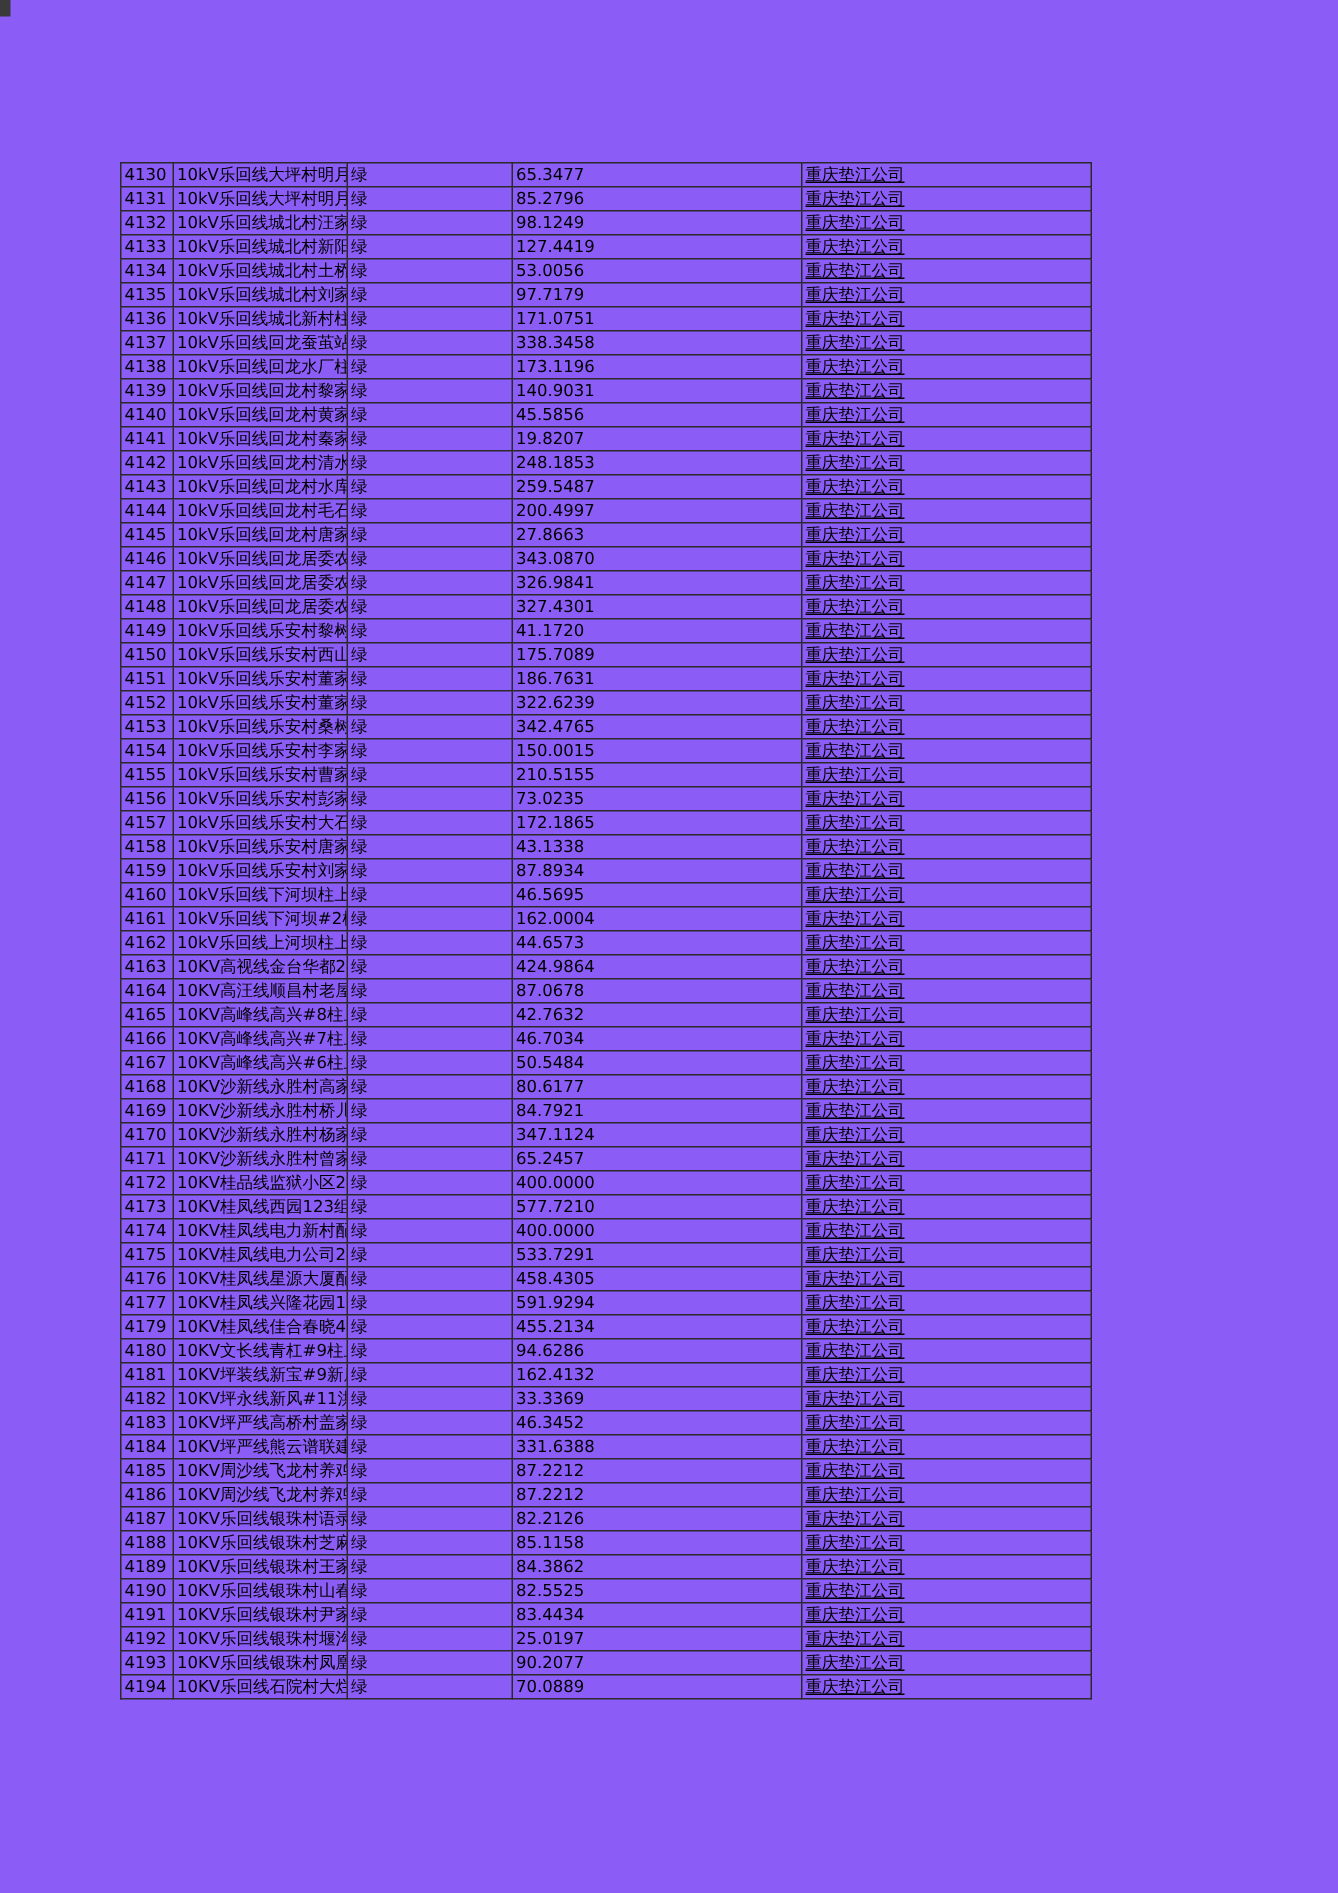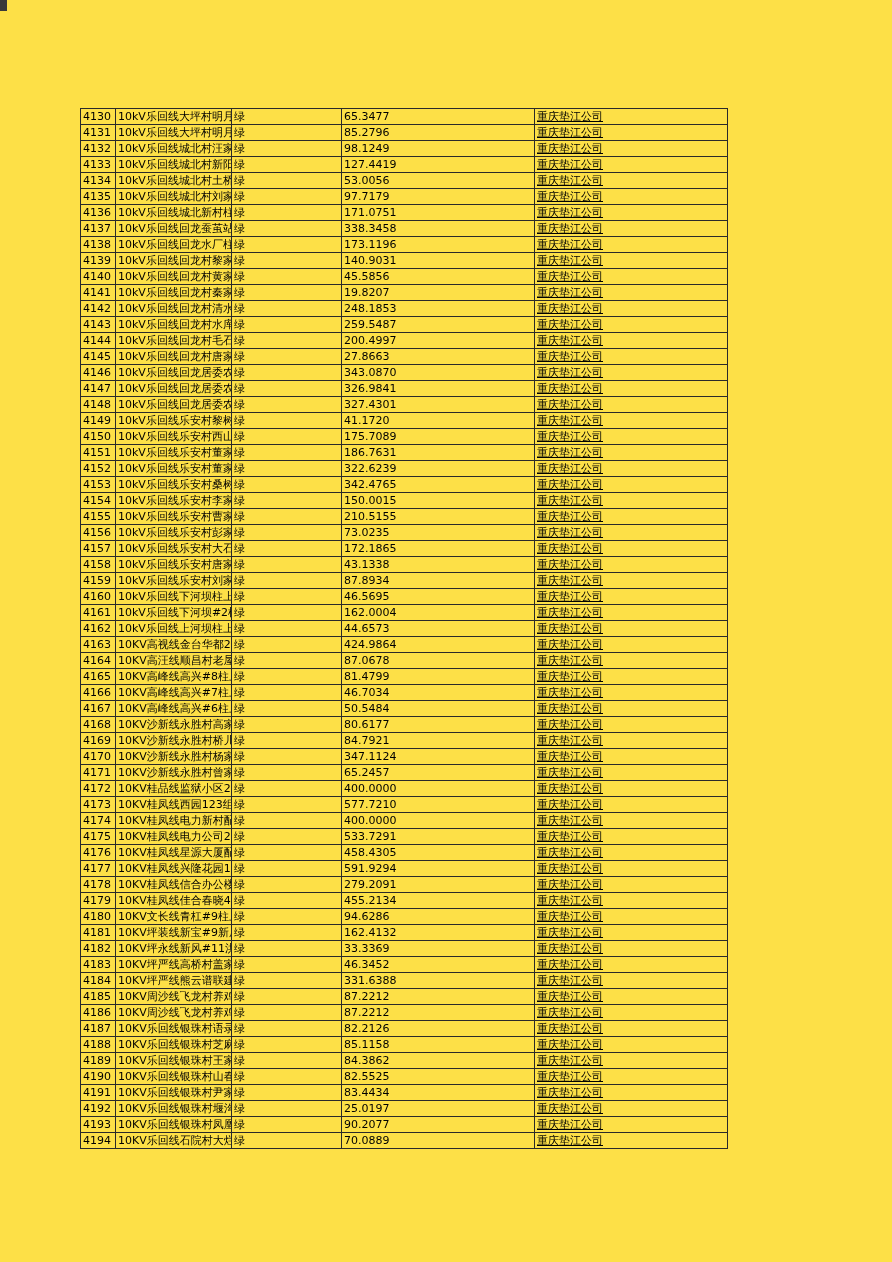--- a/index.html
+++ b/index.html
@@ -5,21 +5,21 @@
   * { box-sizing: border-box; }
   html, body {
     margin: 0; padding: 0;
     width: 892px; height: 1262px;
     background: #fdfdfd;
     font-family: "DejaVu Sans", "Liberation Sans", sans-serif;
   }
   .page {
     position: relative;
     width: 892px; height: 1262px;
-    background: #fde047;
+    background: #8b5cf6;
     overflow: hidden;
   }
   .corner-mark {
     position: absolute;
     left: 0; top: 0;
     width: 7px; height: 11px;
     background: #3a3a3a;
   }
   table.grid {
     position: absolute;
@@ -306,21 +306,21 @@
           <td class="col-id">4164</td>
           <td class="col-name">10KV高汪线顺昌村老屋基</td>
           <td class="col-status">绿</td>
           <td class="col-value">87.0678</td>
           <td class="col-company"><span class="company-link">重庆垫江公司</span></td>
         </tr>
         <tr>
           <td class="col-id">4165</td>
           <td class="col-name">10KV高峰线高兴#8柱上公</td>
           <td class="col-status">绿</td>
-          <td class="col-value">81.4799</td>
+          <td class="col-value">42.7632</td>
           <td class="col-company"><span class="company-link">重庆垫江公司</span></td>
         </tr>
         <tr>
           <td class="col-id">4166</td>
           <td class="col-name">10KV高峰线高兴#7柱上公</td>
           <td class="col-status">绿</td>
           <td class="col-value">46.7034</td>
           <td class="col-company"><span class="company-link">重庆垫江公司</span></td>
         </tr>
         <tr>
@@ -391,27 +391,20 @@
           <td class="col-name">10KV桂凤线星源大厦配电</td>
           <td class="col-status">绿</td>
           <td class="col-value">458.4305</td>
           <td class="col-company"><span class="company-link">重庆垫江公司</span></td>
         </tr>
         <tr>
           <td class="col-id">4177</td>
           <td class="col-name">10KV桂凤线兴隆花园1#配</td>
           <td class="col-status">绿</td>
           <td class="col-value">591.9294</td>
-          <td class="col-company"><span class="company-link">重庆垫江公司</span></td>
-        </tr>
-        <tr>
-          <td class="col-id">4178</td>
-          <td class="col-name">10KV桂凤线信合办公楼</td>
-          <td class="col-status">绿</td>
-          <td class="col-value">279.2091</td>
           <td class="col-company"><span class="company-link">重庆垫江公司</span></td>
         </tr>
         <tr>
           <td class="col-id">4179</td>
           <td class="col-name">10KV桂凤线佳合春晓4.7号</td>
           <td class="col-status">绿</td>
           <td class="col-value">455.2134</td>
           <td class="col-company"><span class="company-link">重庆垫江公司</span></td>
         </tr>
         <tr>

